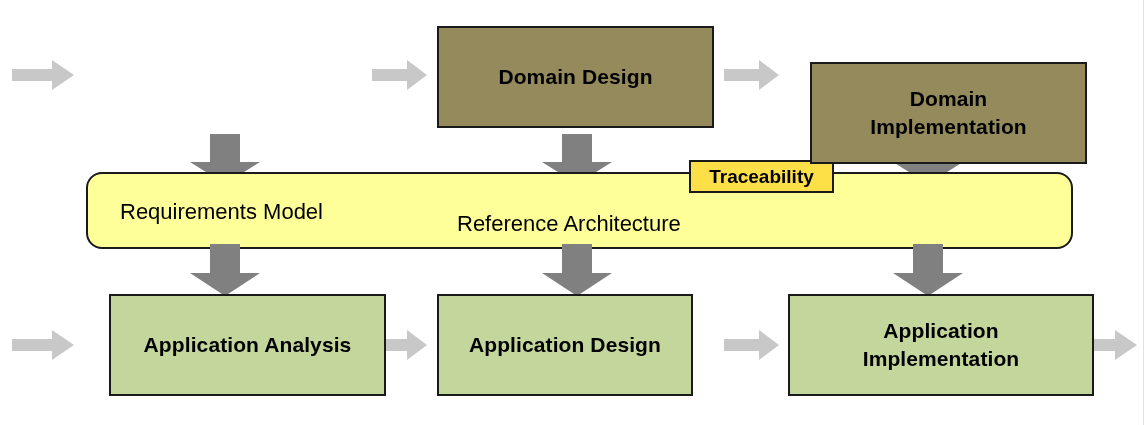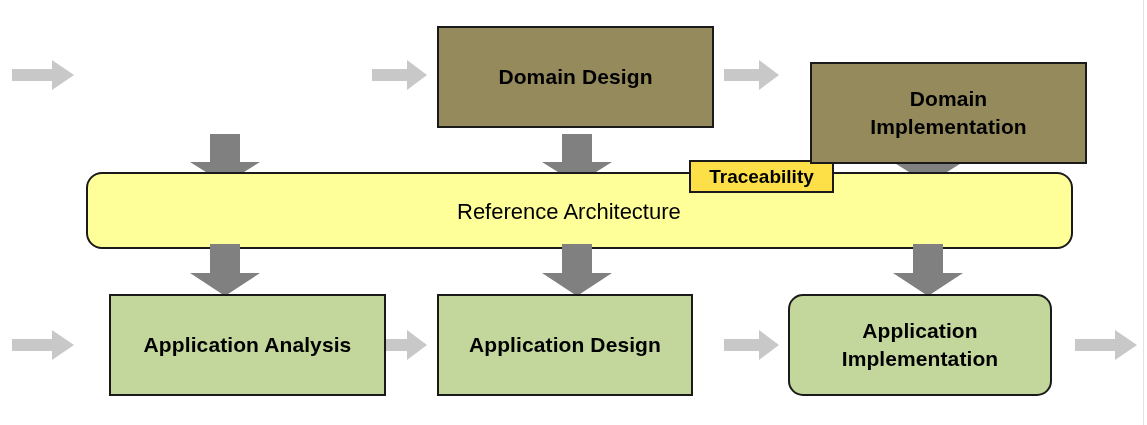--- a/index.html
+++ b/index.html
@@ -145,21 +145,22 @@
     </svg>
   </div>
   <div class="arrow-down" style="left:893px; top:134px;">
     <svg width="70" height="50" viewBox="0 0 70 50">
       <polygon points="20,0 50,0 50,28 70,28 35,50 0,28 20,28" fill="#808080"></polygon>
     </svg>
   </div>
 
   <div class="band"></div>
 
-  <div class="band-label" style="left:457px;">Reference Architecture</div>
+  <div class="band-label" style="left:120px;">Requirements Model</div>
+  <div class="band-label" style="left:457px;margin-top:12px;">Reference Architecture</div>
 
   <div class="arrow-down" style="left:190px; top:244px;">
     <svg width="70" height="52" viewBox="0 0 70 52">
       <polygon points="20,0 50,0 50,29 70,29 35,52 0,29 20,29" fill="#808080"></polygon>
     </svg>
   </div>
   <div class="arrow-down" style="left:542px; top:244px;">
     <svg width="70" height="52" viewBox="0 0 70 52">
       <polygon points="20,0 50,0 50,29 70,29 35,52 0,29 20,29" fill="#808080"></polygon>
     </svg>
@@ -181,21 +182,21 @@
       <span>Implementation</span>
     </span>
   </div>
 
   <div class="pbox app" style="left:85px; top:294px; width:277px; height:102px;margin-left:24px;">
     <span>Application Analysis</span>
   </div>
   <div class="pbox app" style="left:437px; top:294px; width:256px; height:102px;">
     <span>Application Design</span>
   </div>
-  <div class="pbox app" style="left:788px; top:294px; width:264px; height:102px;border-radius:15px;">
+  <div class="pbox app" style="left:788px; top:294px; width:306px; height:102px;">
     <span>
       <span>Application</span><br>
       <span>Implementation</span>
     </span>
   </div>
 
   <div class="frame-right"></div>
 </div>
 
 </body></html>

